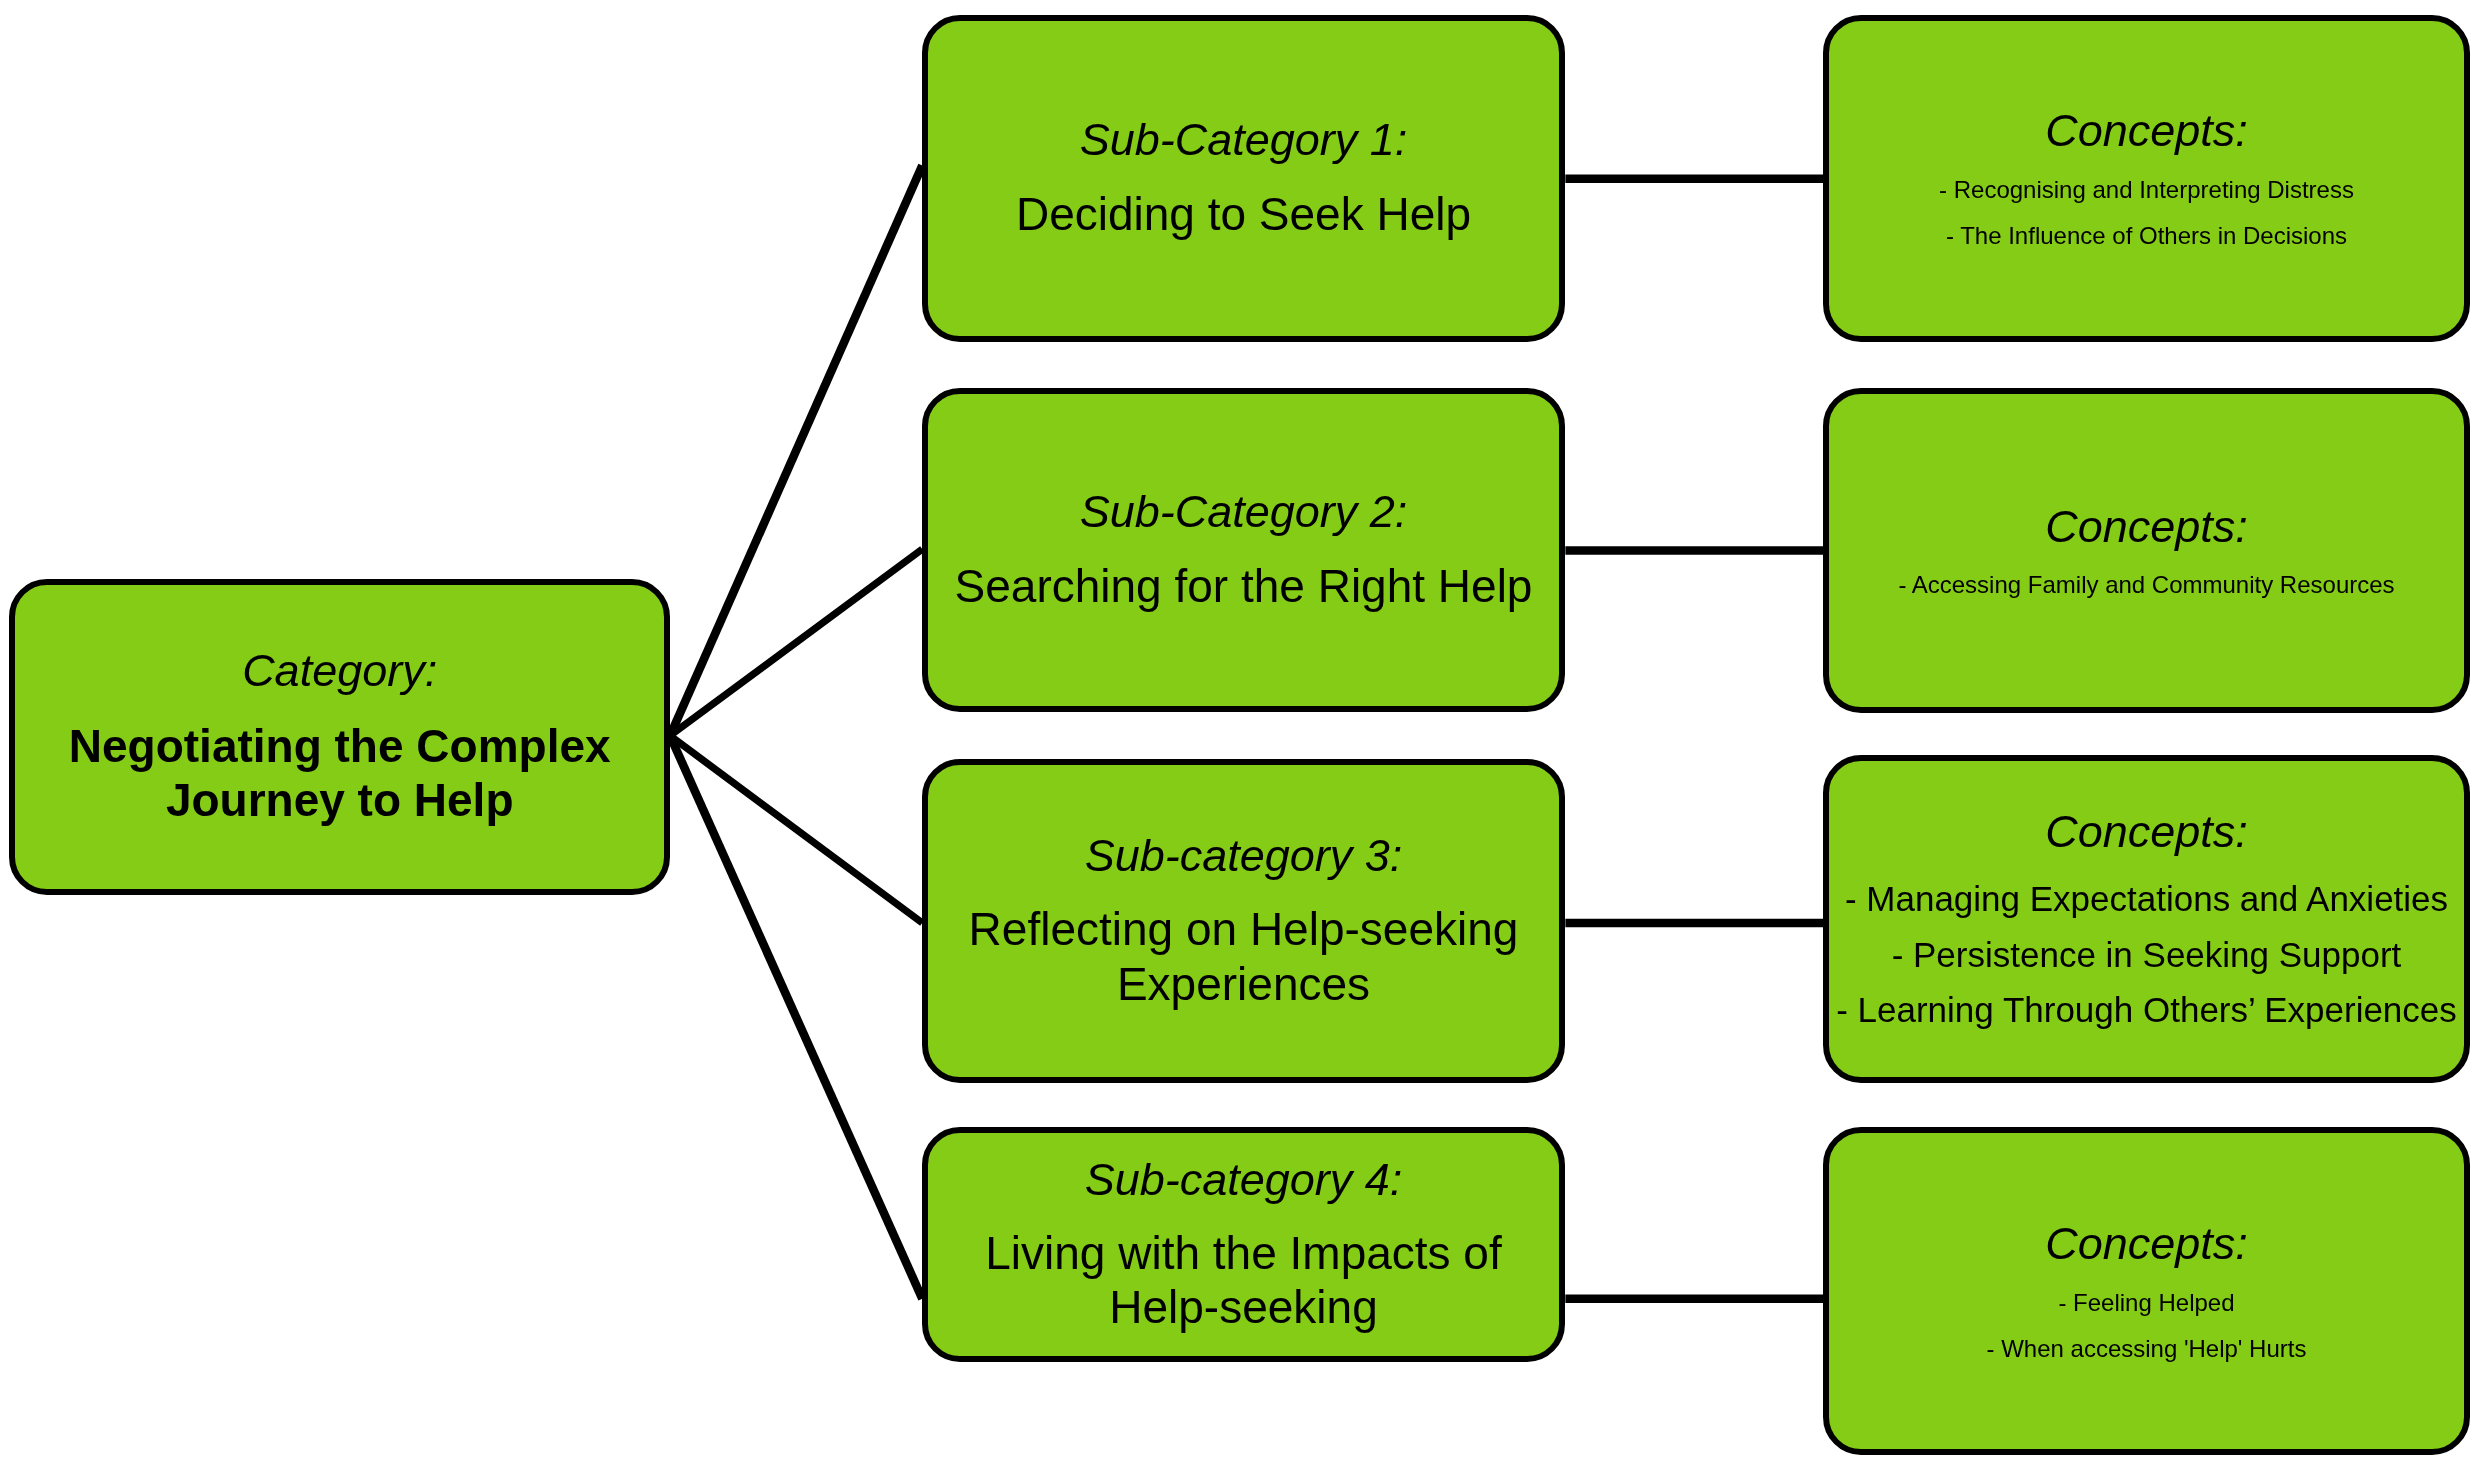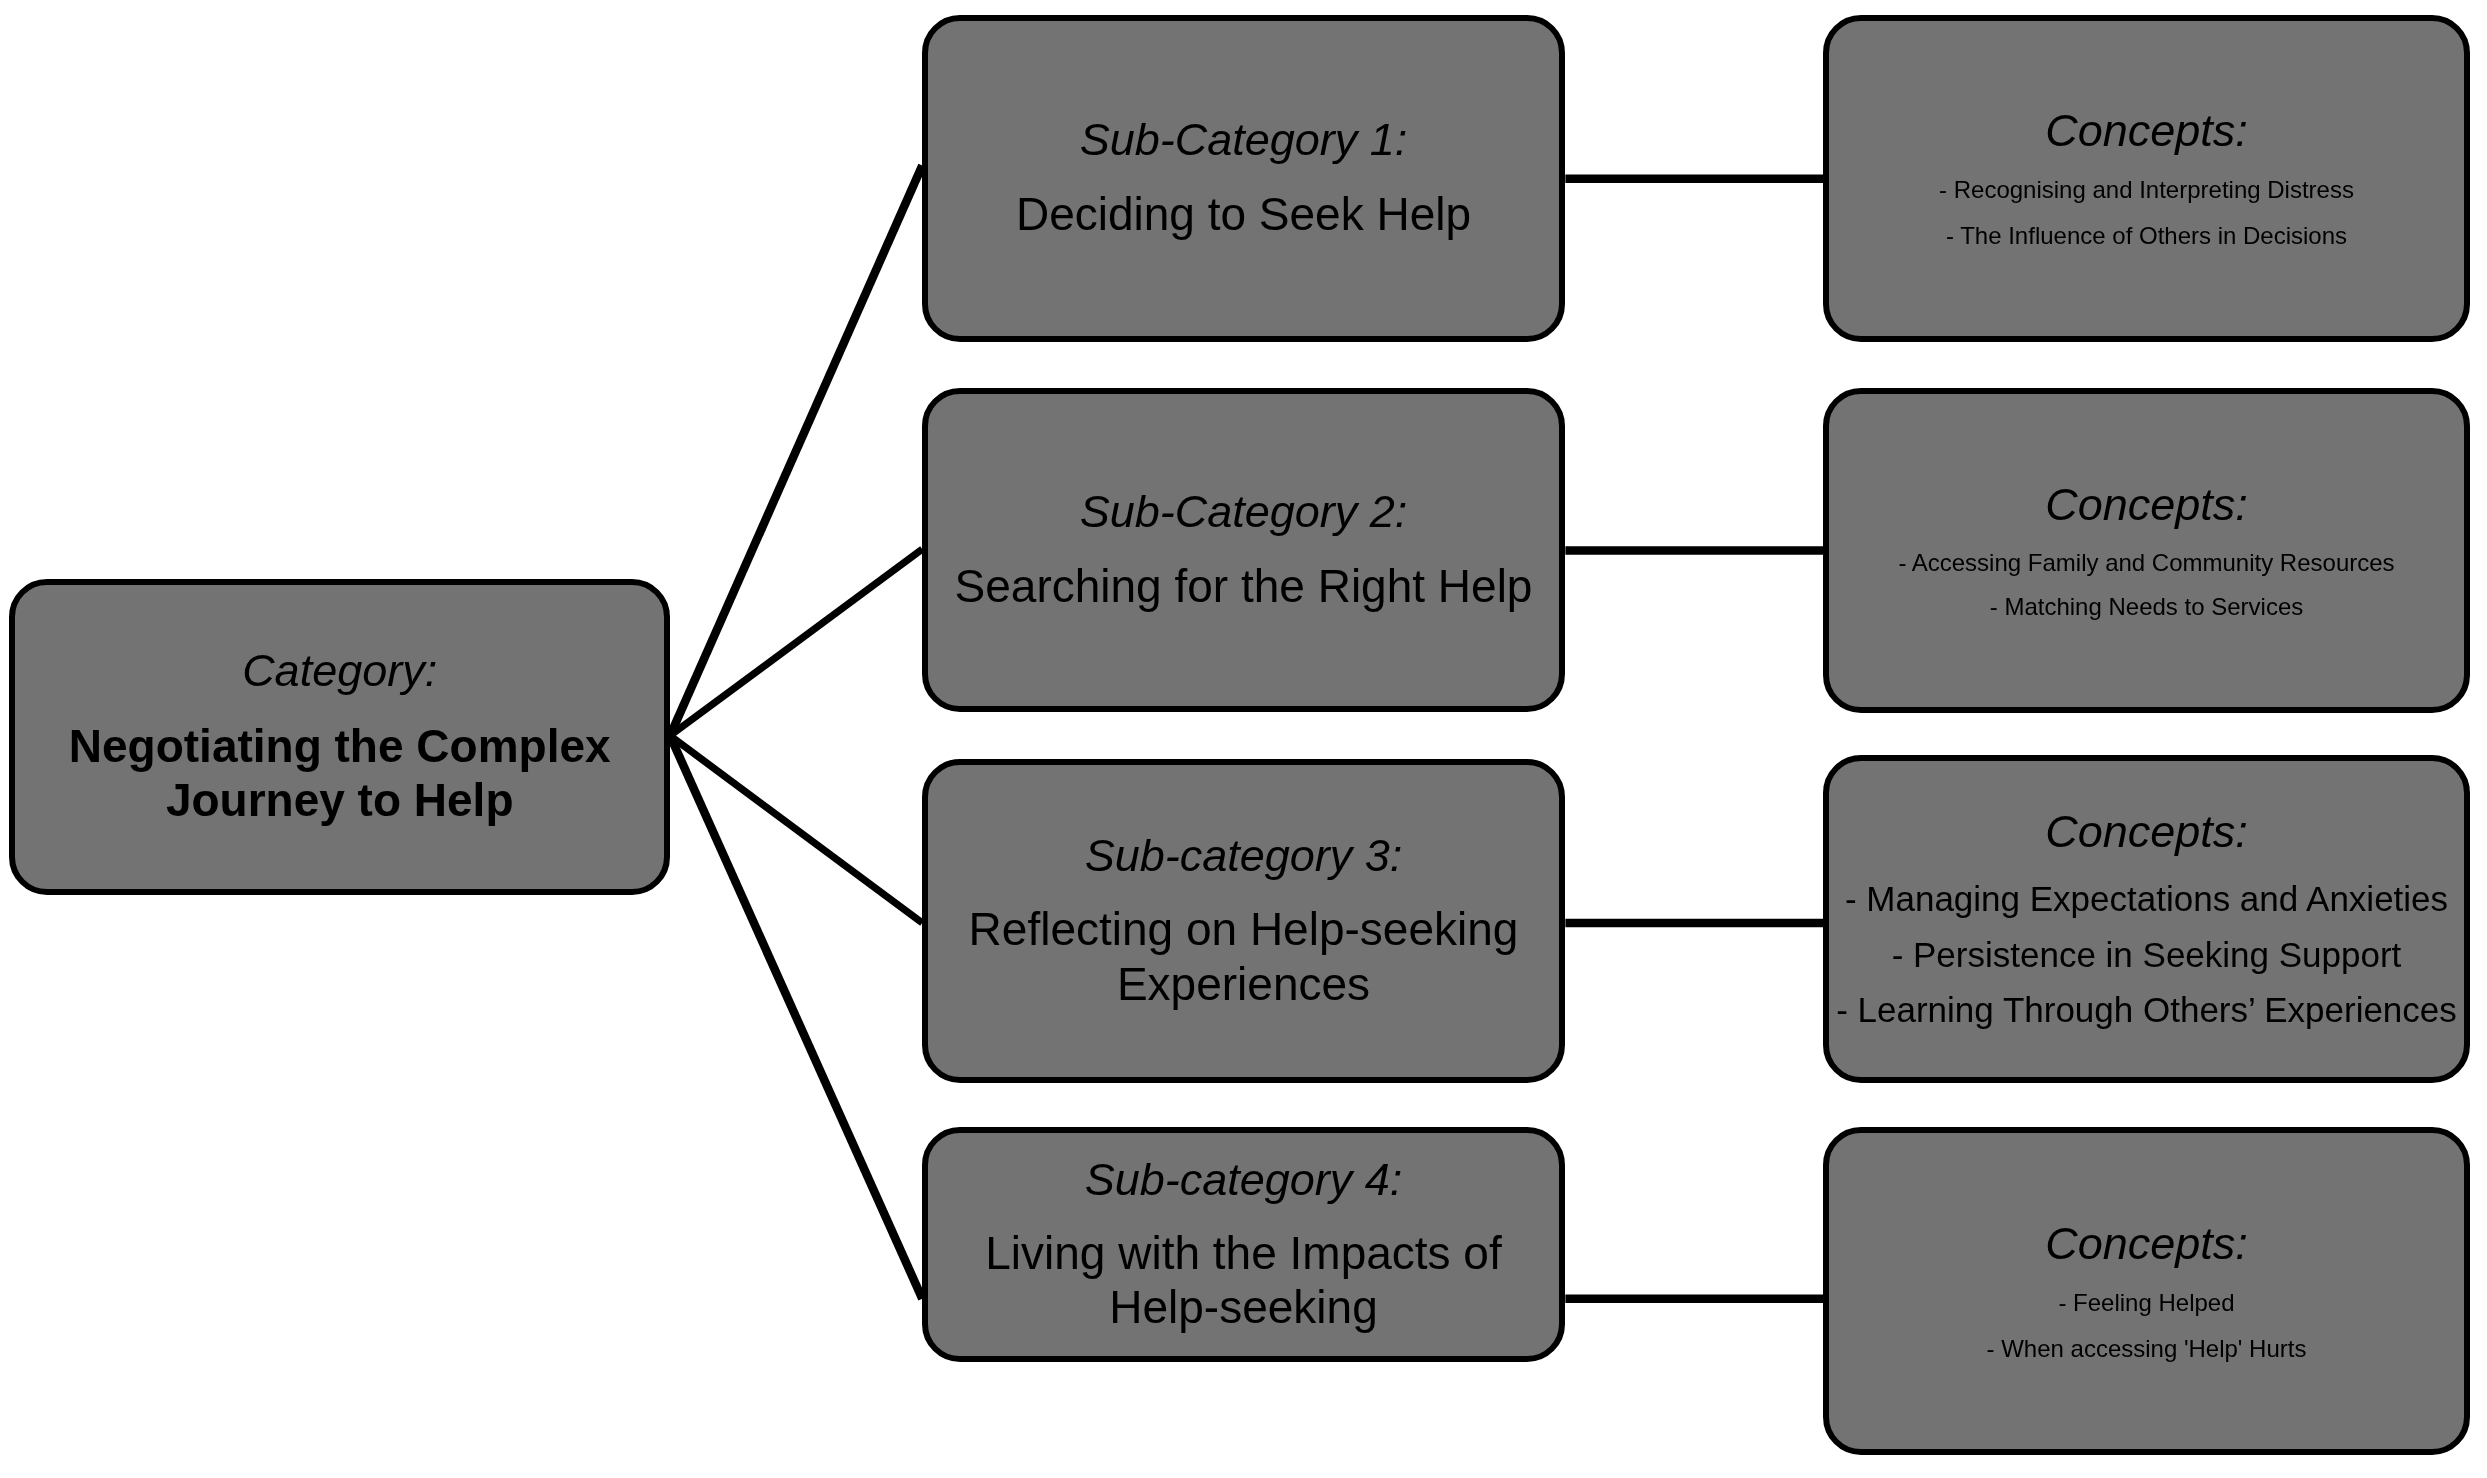--- a/index.html
+++ b/index.html
@@ -21,21 +21,21 @@
     left: 0; top: 0;
     width: 2487px;
     height: 1478px;
     pointer-events: none;
   }
   .node {
     position: absolute;
     box-sizing: border-box;
     border: 6px solid #000000;
     border-radius: 38px;
-    background: #737373;
+    background: #84cc16;
     display: flex;
     flex-direction: column;
     align-items: center;
     justify-content: center;
     text-align: center;
     color: #000000;
   }
   .node-head {
     font-style: italic;
     font-weight: 400;
@@ -139,21 +139,20 @@
   </div>
 
   <div class="node subnode" id="node-sub-2">
     <div class="node-head">Sub-Category 2:</div>
     <div class="node-body">Searching for the Right Help</div>
   </div>
   <div class="node conceptnode" id="node-concepts-2">
     <div class="node-head">Concepts:</div>
     <div class="concept-list">
       <div class="concept-line">- Accessing Family and Community Resources</div>
-      <div class="concept-line">- Matching Needs to Services</div>
     </div>
   </div>
 
   <div class="node subnode" id="node-sub-3">
     <div class="node-head">Sub-category 3:</div>
     <div class="node-body">Reflecting on Help-seeking Experiences</div>
   </div>
   <div class="node conceptnode" id="node-concepts-3">
     <div class="node-head">Concepts:</div>
     <div class="concept-list">

